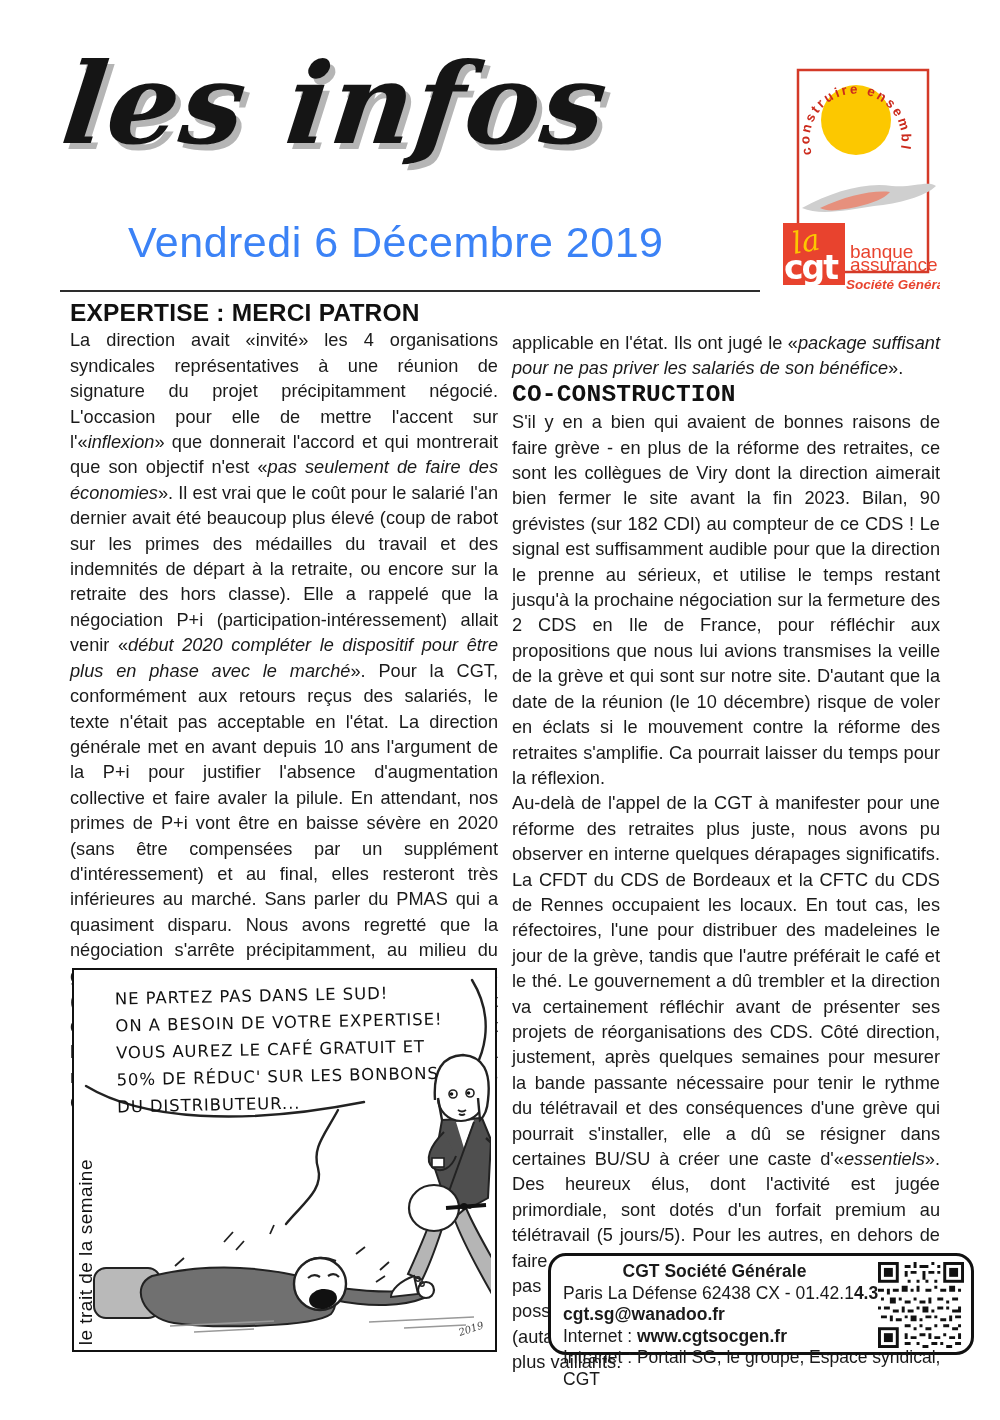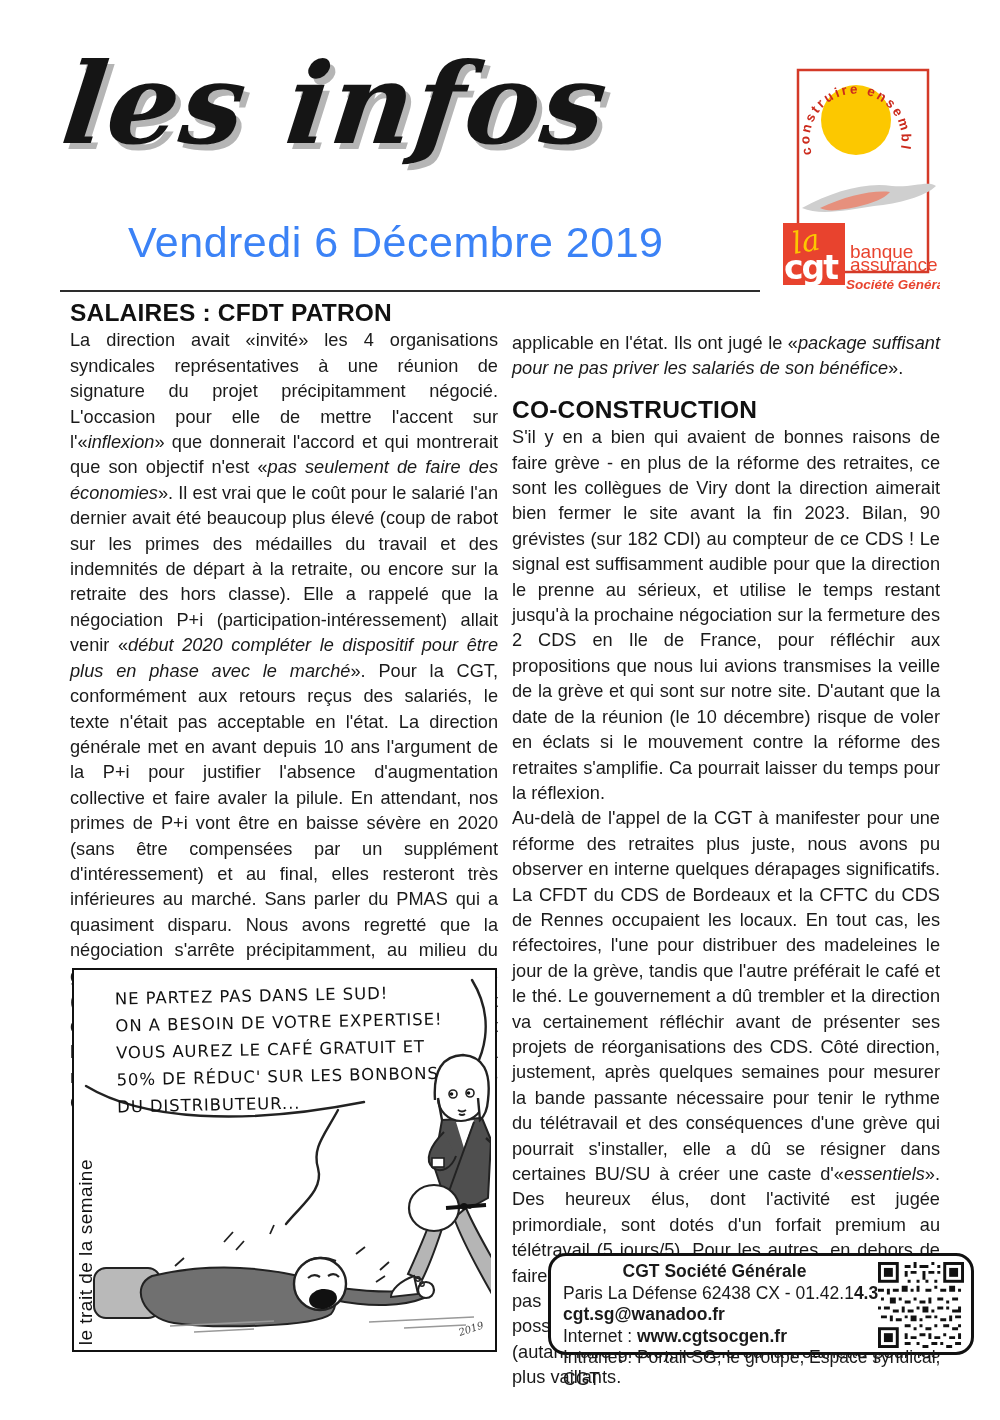--- a/index.html
+++ b/index.html
@@ -11,21 +11,21 @@
          transform:skewX(-7deg);text-shadow:6px 6px 0 rgba(120,120,120,.55);white-space:nowrap;}
   .date{position:absolute;left:128px;top:218px;font-size:43px;color:#3b82f6;letter-spacing:.5px;}
   .rule{position:absolute;left:60px;top:290px;width:700px;height:2px;background:#2d2d2d;}
   .logo{position:absolute;left:780px;top:58px;width:160px;height:245px;}
   
   .col{position:absolute;width:428px;text-align:justify;font-size:18.2px;line-height:25.4px;}
   .col-left{left:70px;top:300px;}
   .col-right{left:512px;top:331px;}
   h2{font-size:24.5px;font-weight:bold;margin:0 0 3px 0;color:#111;letter-spacing:.2px;
      text-align:left;}
-  h2.mt{margin-top:15px;}
+  h2.mt{margin-top:0;font-family:Liberation Mono, monospace;}
   p{margin:0;}
   .it{font-style:italic;}
   
   .cartoon{position:absolute;left:72px;top:968px;width:421px;height:380px;border:2px solid #111;
            background:#fff;}
   .cartoon svg{position:absolute;left:0;top:0;}
   .bubble-text{position:absolute;left:42px;top:12px;font-size:16.5px;line-height:27px;
                letter-spacing:.9px;color:#111;transform:rotate(-1.2deg);font-weight:500;
                font-family:"DejaVu Sans",sans-serif;}
   .side-label{position:absolute;left:1px;bottom:5px;writing-mode:vertical-rl;
@@ -63,21 +63,21 @@
       <text x="70" y="200" font-family="Liberation Sans, sans-serif" font-size="19" fill="#e8432e">banque</text>
       <text x="70" y="212.5" font-family="Liberation Sans, sans-serif" font-size="19" fill="#e8432e">assurance</text>
       <text x="66" y="231" font-family="Liberation Sans, sans-serif" font-size="13.5" font-weight="bold" font-style="italic" fill="#e8432e">Société Générale</text>
     </svg>
   </div>
 
   <div class="date">Vendredi 6 Décembre 2019</div>
   <div class="rule"></div>
 
   <div class="col col-left">
-    <h2>SALAIRES : CFDT PATRON</h2>
+    <h2>EXPERTISE : MERCI PATRON</h2>
     <p><span>La direction avait «invité» les 4 organisations syndicales représentatives à une réunion de signature du projet précipitamment négocié.  L'occasion pour elle de mettre l'accent sur l'«</span><span class="it">inflexion</span><span>» que donnerait l'accord et qui montrerait que son objectif n'est «</span><span class="it">pas seulement de faire des économies</span><span>». Il est vrai que le coût pour le salarié l'an dernier avait été beaucoup plus élevé (coup de rabot sur les primes des médailles du travail et des indemnités de départ à la retraite, ou encore sur la retraite des hors classe). Elle a rappelé que la négociation P+i (participation-intéressement) allait venir «</span><span class="it">début 2020 compléter le dispositif pour être plus en phase avec le marché</span><span>». Pour la CGT, conformément aux retours reçus des salariés, le texte n'était pas acceptable en l'état. La direction générale met en avant depuis 10 ans l'argument de la P+i pour justifier l'absence d'augmentation collective et faire avaler la pilule. En attendant, nos primes de P+i vont être en baisse sévère en 2020 (sans être compensées par un supplément d'intéressement) et au final, elles resteront très inférieures au marché. Sans parler du PMAS qui a quasiment disparu. Nous avons regretté que la négociation s'arrête précipitamment, au milieu du gué, alors même que la «prime pouvoir d'achat» (sans cotisation sociale pour la direction et défiscalisée) n'est qu'à la moitié de ce qu'il est légalement possible de faire et ne concernera que la moitié des salariés ! Les 3 autres syndicats, CFTC-CFDT-SNB ont signé le projet d'accord le rendant</span></p>
   </div>
 
   <div class="col col-right">
     <p><span>applicable en l'état. Ils ont jugé le «</span><span class="it">package suffisant pour ne pas priver les salariés de son bénéfice</span><span>».</span></p>
     <h2 class="mt">CO-CONSTRUCTION</h2>
     <p><span>S'il y en a bien qui avaient de bonnes raisons de  faire grève - en plus de la réforme des retraites, ce sont les collègues de Viry dont la direction aimerait bien fermer le site avant la fin 2023. Bilan, 90 grévistes (sur 182 CDI) au compteur de ce CDS ! Le signal est suffisamment audible pour que la direction le prenne au sérieux, et utilise le temps restant jusqu'à la prochaine négociation sur la fermeture des 2 CDS en Ile de France, pour réfléchir aux propositions que nous lui avions transmises la veille de la grève et qui sont sur notre site. D'autant que la date de la réunion (le 10 décembre) risque de voler en éclats si le mouvement contre la réforme des retraites s'amplifie. Ca pourrait laisser du temps pour la réflexion.</span></p>
     <p><span>Au-delà de l'appel de la CGT à manifester pour une réforme des retraites plus juste, nous avons pu observer en interne quelques dérapages significatifs. La CFDT du CDS de Bordeaux et la CFTC du CDS de Rennes occupaient les locaux. En tout cas, les réfectoires, l'une pour distribuer des madeleines le jour de la grève, tandis que l'autre préférait le café et le thé. Le gouvernement a dû trembler et la direction va certainement réfléchir avant de présenter ses projets de réorganisations des CDS. Côté direction, justement, après quelques semaines pour mesurer la bande passante nécessaire pour tenir le rythme du télétravail et des conséquences d'une grève qui pourrait s'installer, elle a dû se résigner dans certaines BU/SU à créer une caste d'«</span><span class="it">essentiels</span><span>». Des heureux élus, dont l'activité est jugée primordiale, sont dotés d'un forfait premium au télétravail (5 jours/5). Pour les autres, en dehors de faire grève, le télétravail est récupérable et s'il n'est pas possible, il reste les RTT (pour l'instant), la possibilité de se faire déduire les heures d'absence (autant faire grève), le vélo ou la trottinette pour les plus vaillants.</span></p>
   </div>
 

